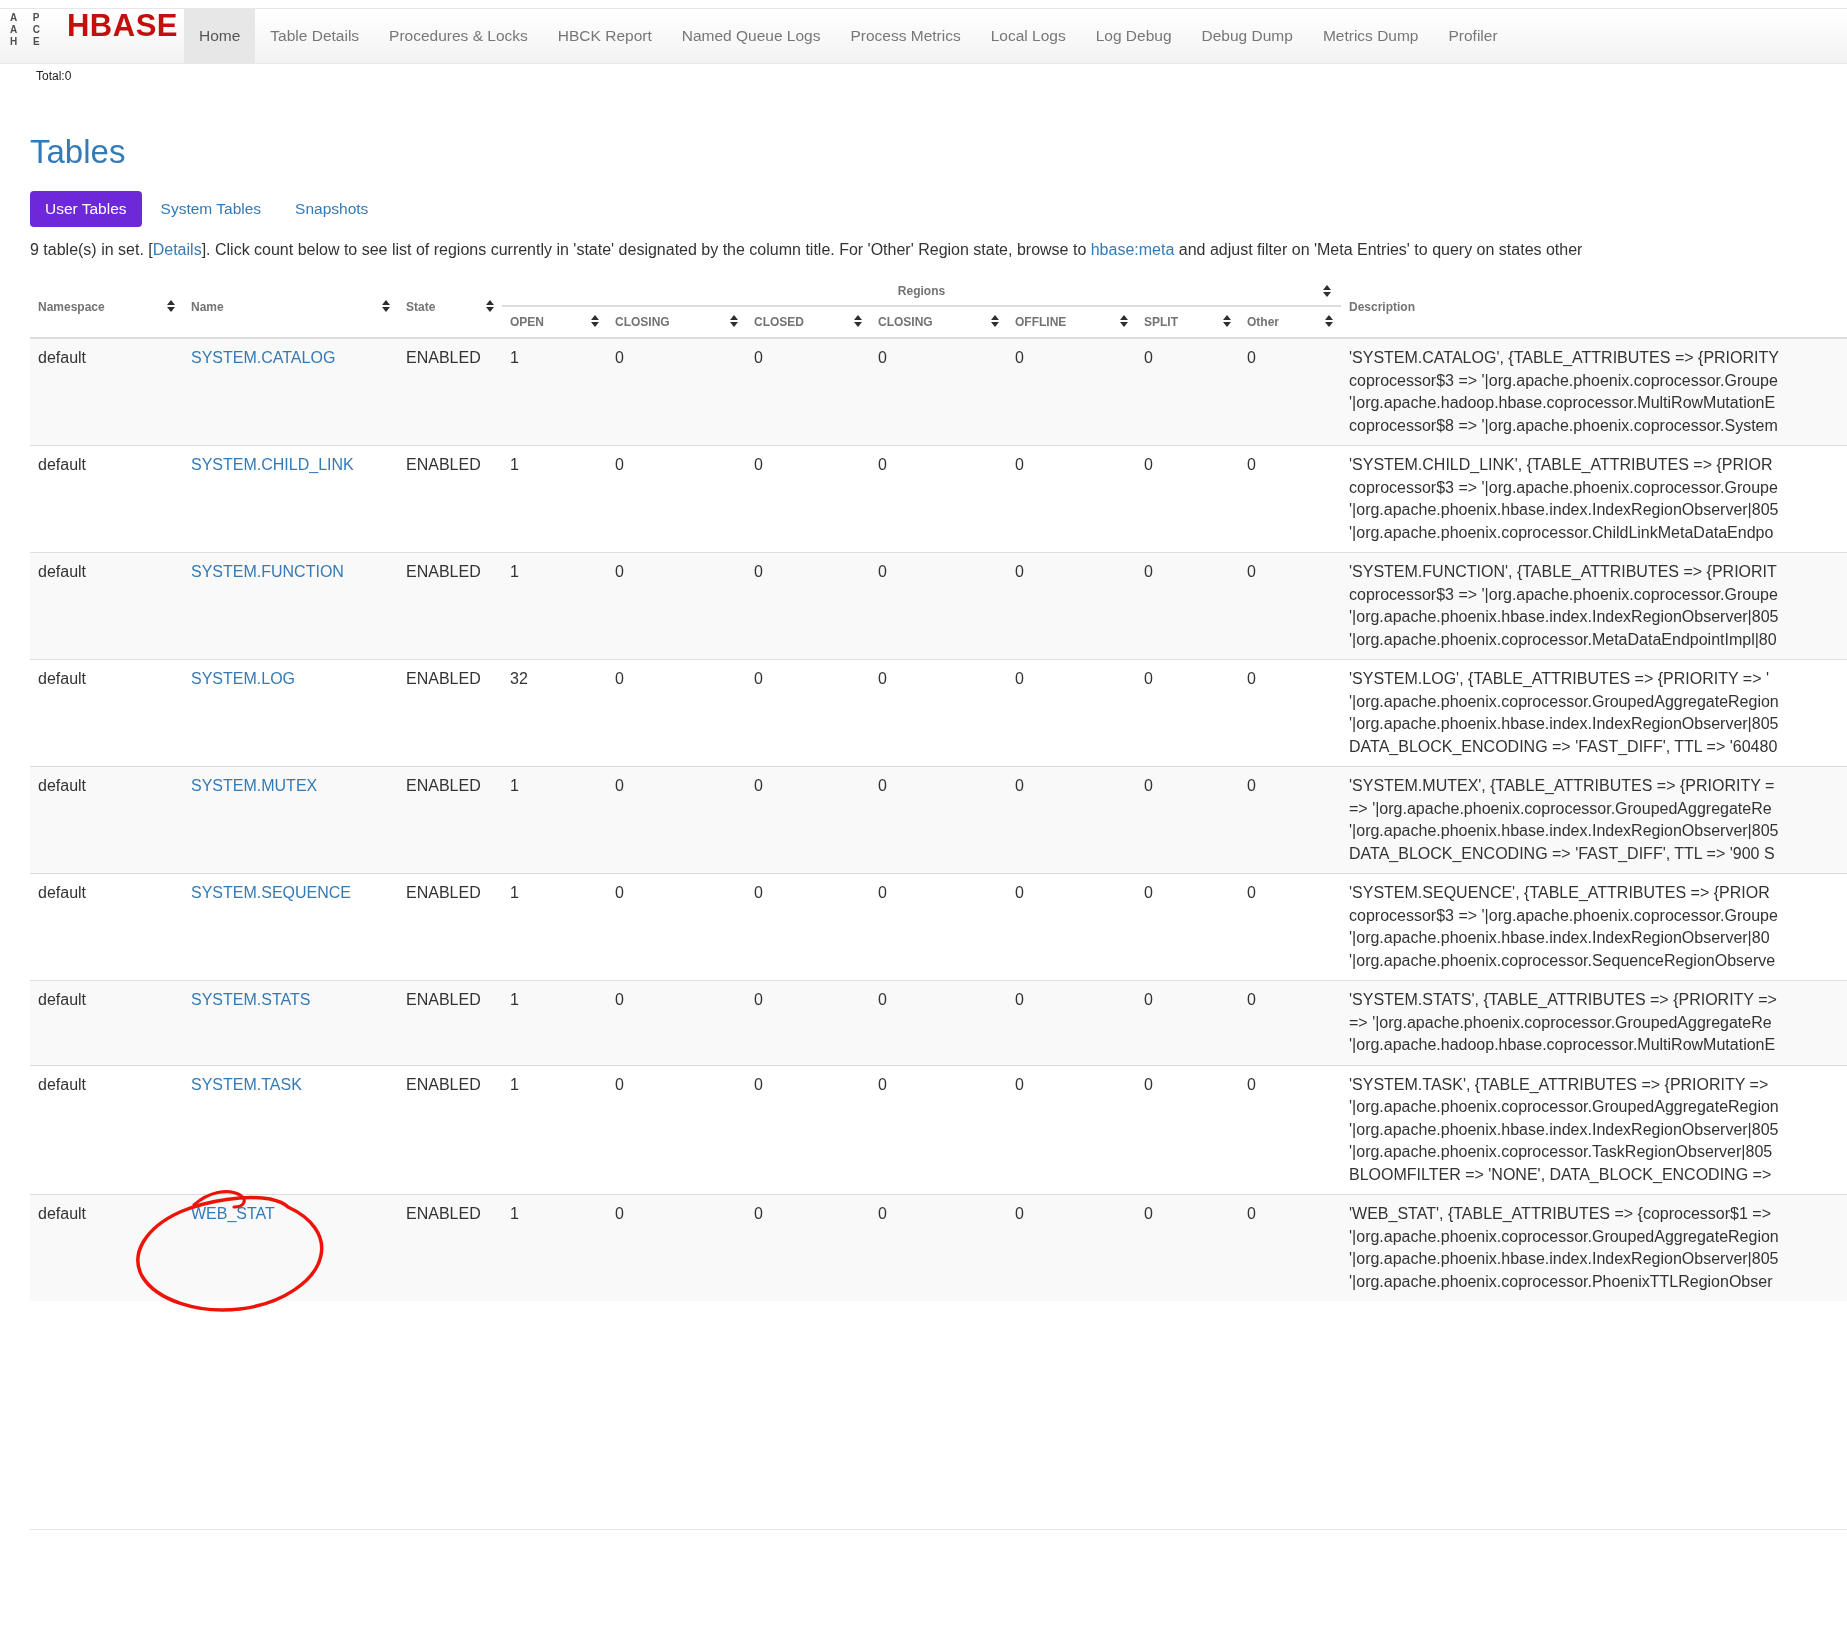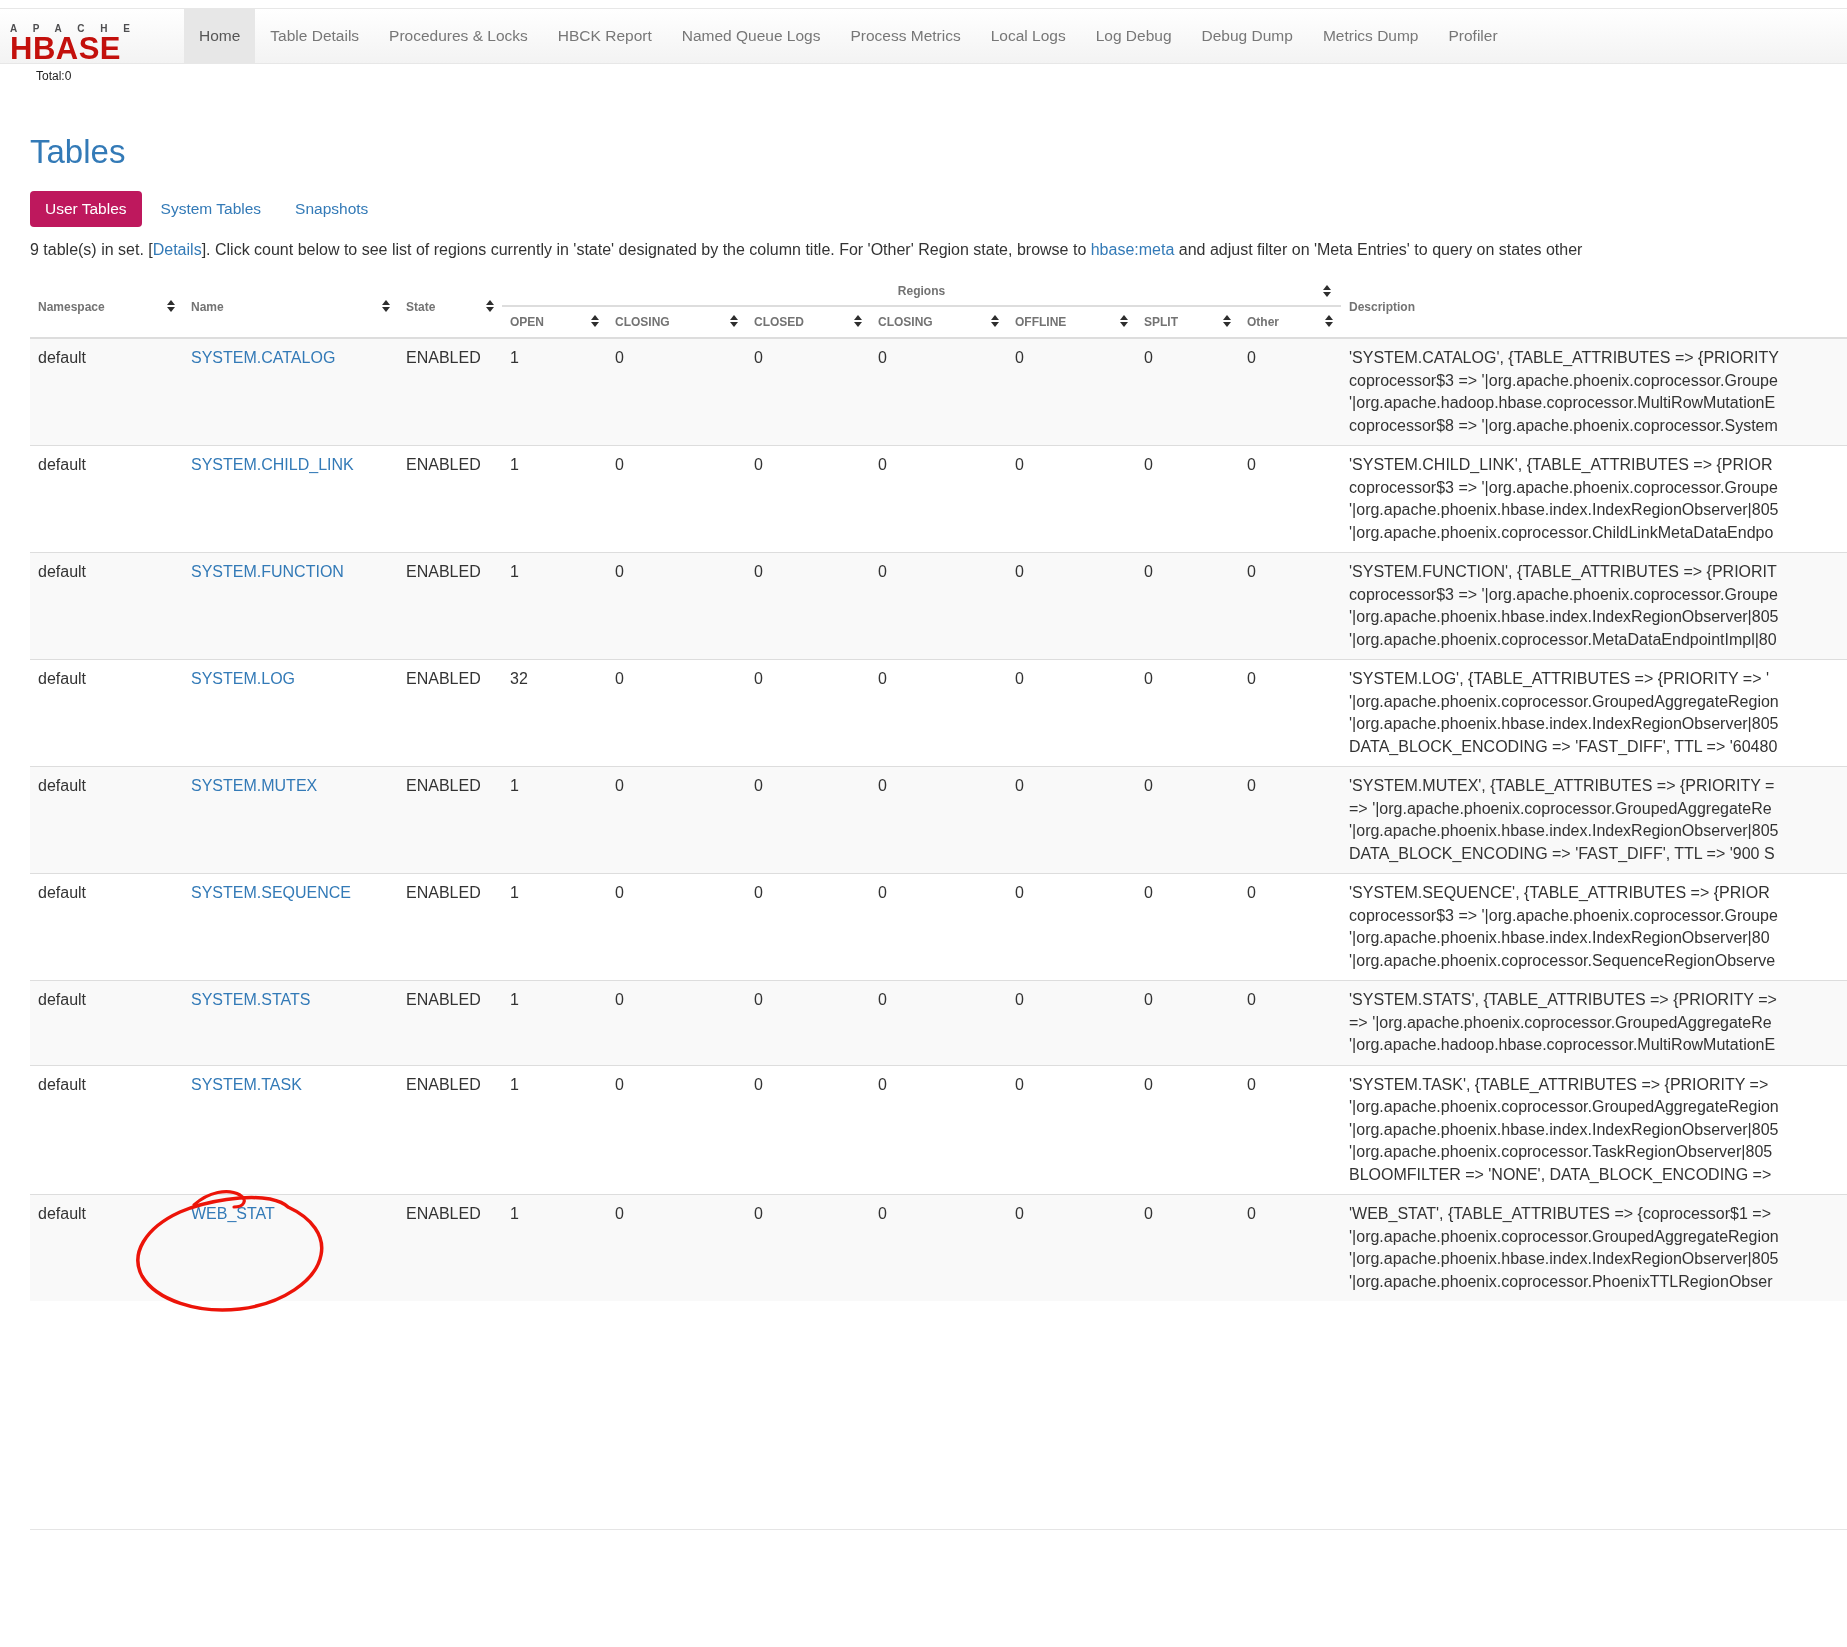--- a/index.html
+++ b/index.html
@@ -9,34 +9,34 @@
     font-family:"Liberation Sans","DejaVu Sans",sans-serif;
     font-size:16px;
   }
   
   .navbar{
     margin-top:8px;height:54px;
     background:linear-gradient(#ffffff,#f3f3f3);
     border-top:1px solid #e7e7e7;border-bottom:1px solid #e7e7e7;
     display:flex;align-items:stretch;
   }
-  .brand{width:168px;padding:3px 6px 0 10px;display:flex;flex-direction:column;justify-content:flex-end;cursor:pointer}
+  .brand{width:168px;padding:3px 6px 0 10px;display:flex;justify-content:center;cursor:pointer}
   .logo-top{font-size:10px;letter-spacing:6.5px;color:#4e4e50;font-weight:bold;line-height:12px}
   .logo-bottom{font-size:31px;line-height:28px;font-weight:800;color:#c3100c;letter-spacing:0.5px}
   .nav-items{display:flex;list-style:none;margin:0;padding:0}
   .nav-items li{display:flex}
   .nav-items a{display:flex;align-items:center;padding:0 15px;color:#777;font-size:15.5px;text-decoration:none;cursor:pointer}
   .nav-items a.active{background:#e7e7e7;color:#555}
   
   .total-line{margin:5px 0 0 36px;font-size:12px;color:#222}
   .container{padding-left:30px;}
   h1{color:#337ab7;font-size:33px;font-weight:500;margin:50px 4px 20px 0;}
   .pills{list-style:none;display:flex;margin:0 0 14px 0;padding:0}
   .pills a{display:block;padding:9px 15px;font-size:15.5px;border-radius:4px;color:#337ab7;text-decoration:none;cursor:pointer}
-  .pills a.active{background:#be185d;color:#fff}
+  .pills a.active{background:#6d28d9;color:#fff}
   .pills li{margin-right:4px}
   .intro{margin:0 0 18px 0;font-size:16px;white-space:nowrap;overflow:hidden;color:#333}
   .intro a{color:#337ab7;text-decoration:none;cursor:pointer}
   
   .table-wrap{overflow:hidden;width:1817px}
   table{border-collapse:collapse;table-layout:fixed;width:2133px}
   col.c-ns{width:153px}col.c-name{width:215px}col.c-state{width:104px}
   col.c-open{width:105px}col.c-opening{width:139px}col.c-closed{width:124px}
   col.c-closing{width:137px}col.c-offline{width:129px}col.c-split{width:103px}
   col.c-other{width:102px}col.c-desc{width:822px}

